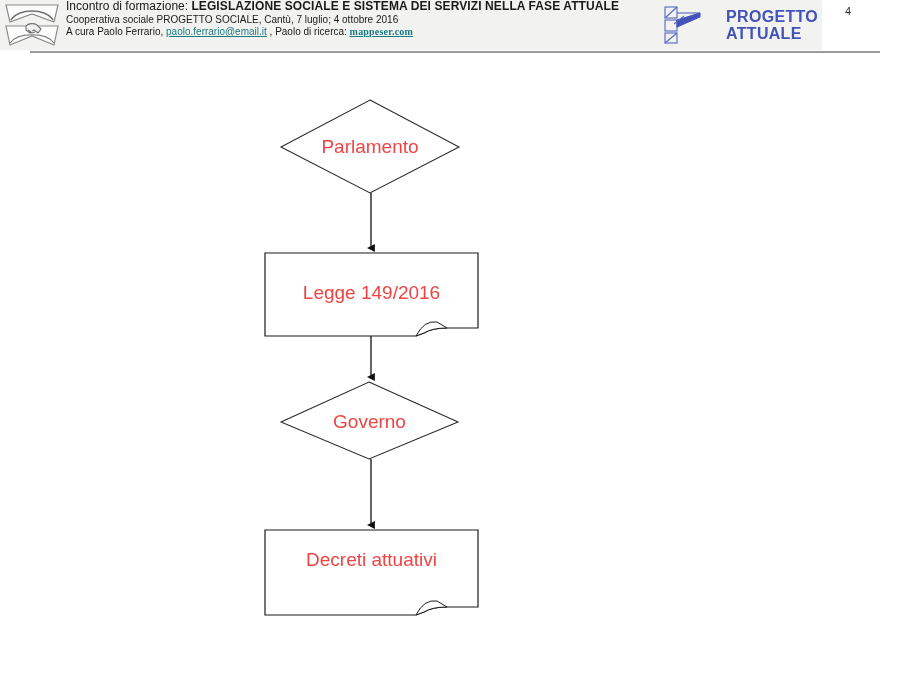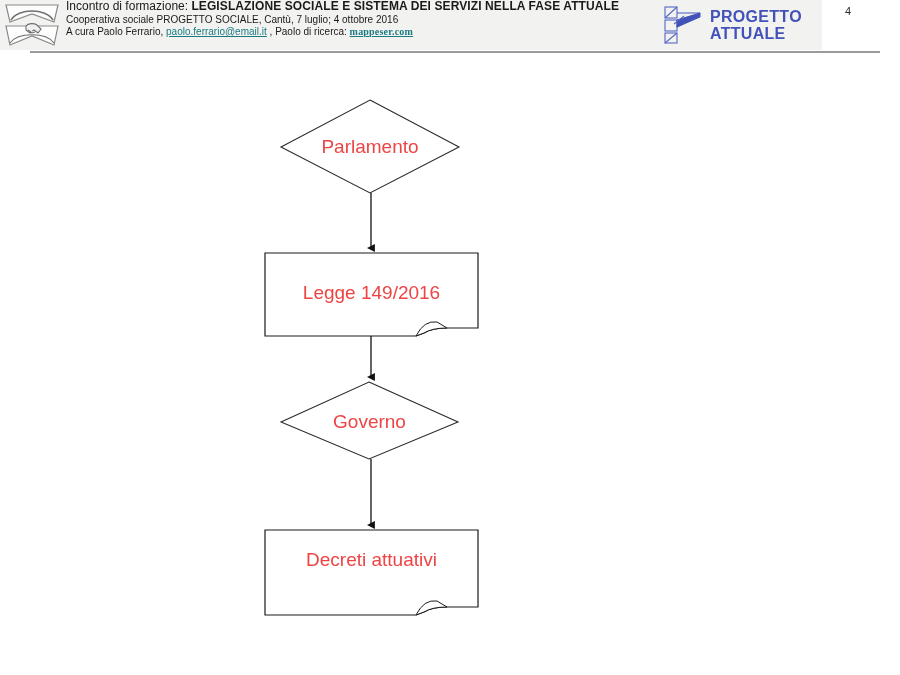--- a/index.html
+++ b/index.html
@@ -64,21 +64,21 @@
   }
 
   #logo-block {
     position: absolute;
     left: 660px;
     top: 2px;
     width: 158px;
     height: 46px;
     display: flex;
     align-items: center;
-    gap: 6px;
+    justify-content: space-between;
   }
   #logo-mark { width: 44px; height: 42px; flex: 0 0 auto; }
   #logo-words {
     color: #4352b8;
     font-weight: bold;
     font-size: 16px;
     line-height: 17px;
     letter-spacing: 0.3px;
   }
 

